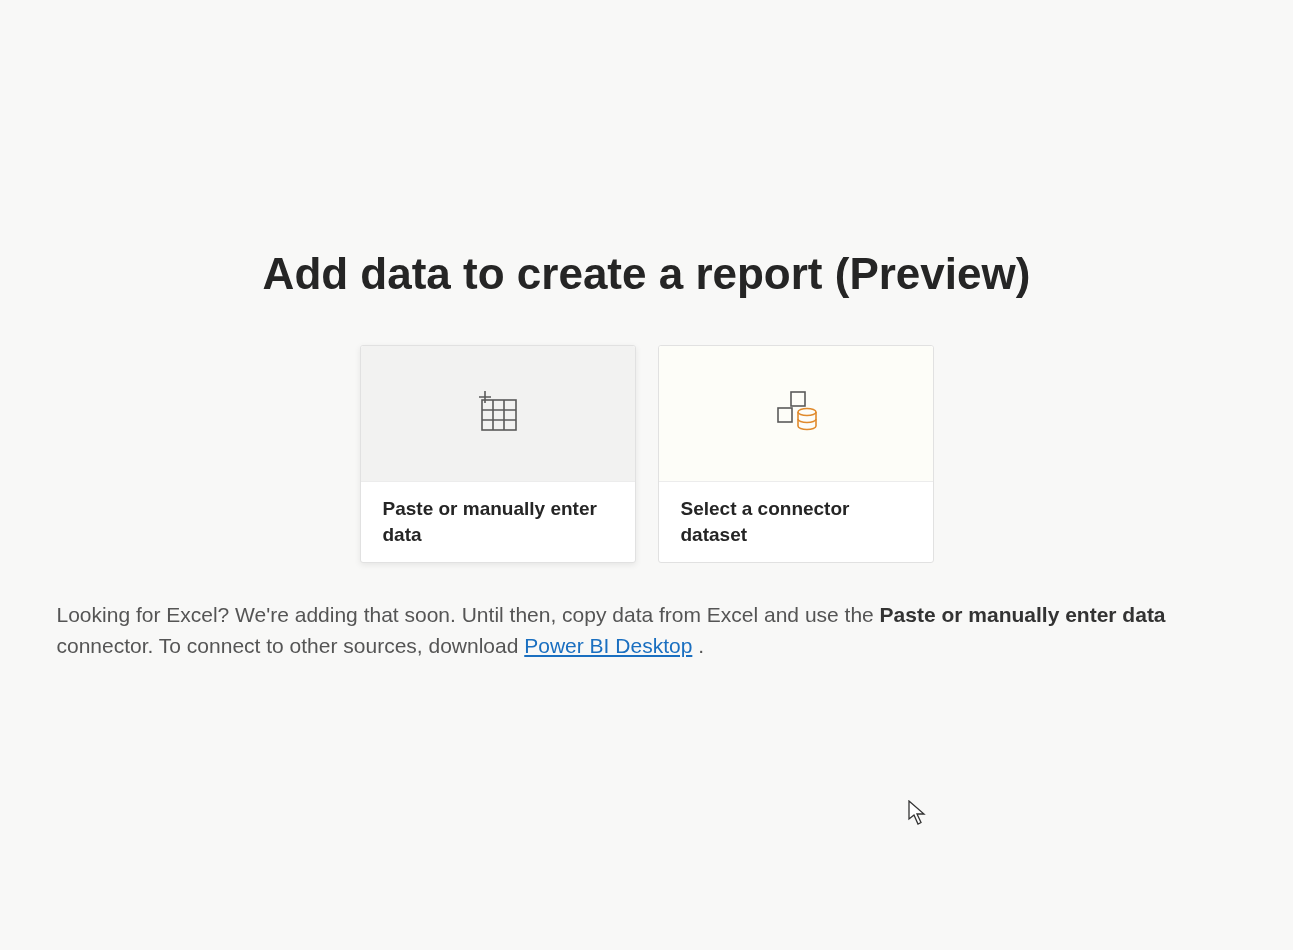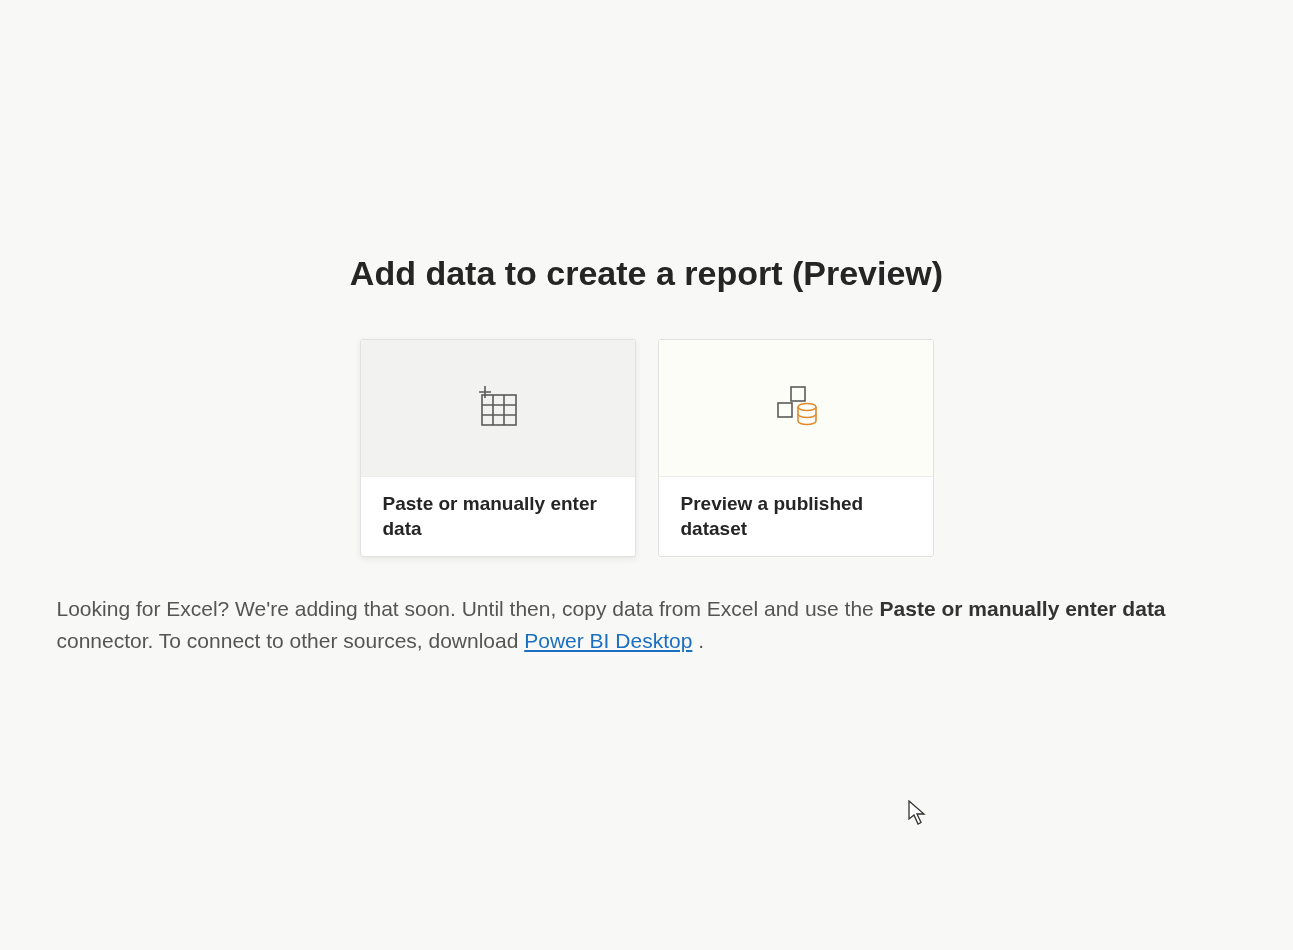--- a/index.html
+++ b/index.html
@@ -21,21 +21,21 @@
       position: relative;
     }
     .content-wrapper {
       display: flex;
       flex-direction: column;
       align-items: center;
       width: 100%;
       margin-top: -40px;
     }
     .page-title {
-      font-size: 34px;
+      font-size: 44px;
       font-weight: 600;
       color: #252525;
       margin-bottom: 46px;
       text-align: center;
     }
     .cards-row {
       display: flex;
       gap: 22px;
       margin-bottom: 36px;
     }
@@ -138,21 +138,21 @@
               <g stroke="#e08a2c">
                 <ellipse cx="36" cy="26" rx="9" ry="3.5"></ellipse>
                 <path d="M27 26 v14 a9 3.5 0 0 0 18 0 V26"></path>
                 <path d="M27 33 a9 3.5 0 0 0 18 0"></path>
               </g>
             </g>
           </svg>
         </span>
       </div>
       <div class="card-label-area">
-        <span class="card-label">Preview a published dataset</span>
+        <span class="card-label">Select a connector dataset</span>
       </div>
     </div>
 
   </div>
 
   <p class="help-text">
     <span>Looking for Excel? We're adding that soon. Until then, copy data from Excel and use the </span>
     <span class="bold">Paste or manually enter data</span>
     <span> connector. To connect to other sources, download </span>
     <a href="#">Power BI Desktop</a>

